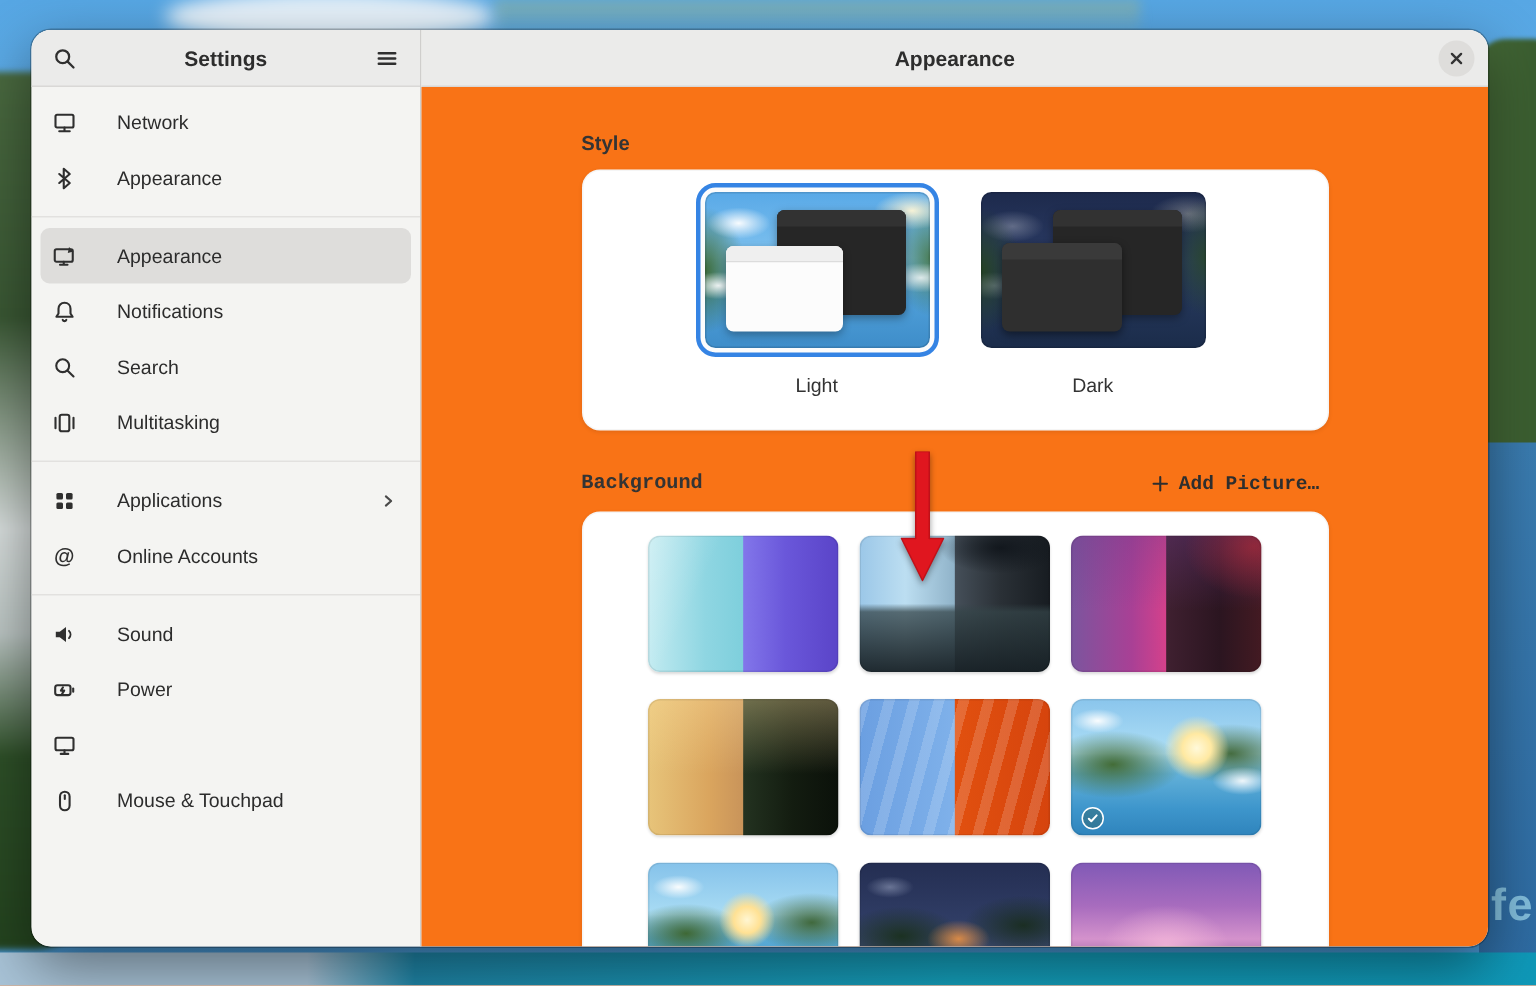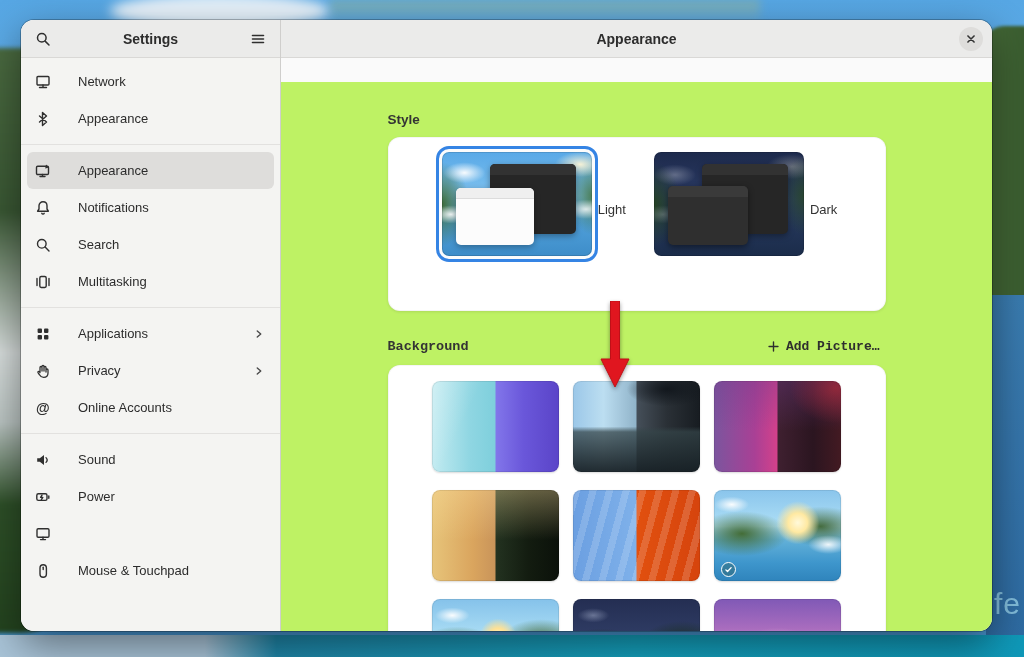--- a/index.html
+++ b/index.html
@@ -15,21 +15,21 @@
     background:linear-gradient(180deg,rgba(150,182,152,.65),rgba(150,182,152,0)); filter:blur(4px); }
   .dt-hill-left{ position:absolute; left:-42px; top:48px; width:108px; height:585px; border-radius:0 44px 44px 0;
     background:linear-gradient(180deg,#4a6a40 0%,#3a5834 28%,#d9dfde 52%,#bcc6c4 64%,#2e5028 78%,#24441f 100%);
     filter:blur(2px); }
   .dt-cactus{ position:absolute; left:984px; top:26px; width:58px; height:282px; border-radius:20px;
     background:linear-gradient(90deg,#466b38,#35572c); filter:blur(1.5px); }
   .dt-water-right{ position:absolute; left:986px; top:295px; width:40px; height:345px;
     background:linear-gradient(180deg,#3a7cb0,#2e6ba2); }
   .dt-bottom-strip{ position:absolute; left:0; bottom:0; width:1024px; height:22px;
     background:linear-gradient(90deg,#a9c4d8 0%,#a9c4d8 20%,#1f86a8 27%,#14a0bc 62%,#0f98b8 100%); }
-  .dt-watermark{ position:absolute; left:994px; top:587px; font-size:30px; font-weight:normal;
+  .dt-watermark{ position:absolute; left:994px; top:587px; font-size:30px; font-weight:bold;
     color:rgba(140,198,226,.9); letter-spacing:1px; }
 
   
   .window{ position:absolute; left:21px; top:20px; width:971px; height:611px;
     border-radius:13px; overflow:hidden; display:flex;
     box-shadow:0 14px 40px rgba(0,0,0,.45), 0 0 0 1px rgba(0,0,0,.25); background:#fafafa; }
 
   
   .sidebar{ width:260px; background:#f4f4f2; border-right:1px solid #cfcecc; display:flex; flex-direction:column; }
   .sidebar-header{ height:38px; background:#ebebea; border-bottom:1px solid #d9d8d6;
@@ -46,29 +46,29 @@
   .si-chevron{ color:#4a4a4a; display:flex; }
   .side-sep{ height:1px; background:#e2e1df; margin:7px 0; }
 
   
   .main{ flex:1; display:flex; flex-direction:column; min-width:0; }
   .main-header{ height:38px; background:#ebebea; border-bottom:1px solid #d9d8d6;
     position:relative; display:flex; align-items:center; justify-content:center; flex:none; }
   .mh-title{ font-weight:bold; font-size:14px; color:#2d2d2d; }
   .close-btn{ position:absolute; right:9px; top:7px; width:24px; height:24px; border:none; border-radius:50%;
     background:#dedddb; color:#333; display:flex; align-items:center; justify-content:center; cursor:pointer; }
-  .content{ flex:1; background:#bef264; overflow:hidden; padding-top:30px;margin-top:24px; }
+  .content{ flex:1; background:#f97316; overflow:hidden; padding-top:30px; }
   .col{ width:498px; margin:0 auto; }
   .section-label{ font-weight:bold; font-size:13.5px; color:#343434; margin-bottom:10px; }
 
   
   .style-card{ background:#fff; border-radius:12px; height:174px;
     box-shadow:0 1px 3px rgba(0,0,0,.1), inset 0 0 0 1px rgba(0,0,0,.04);
     display:flex; justify-content:center; align-items:flex-start; gap:22px; padding-top:9px; }
-  .theme-option{ display:flex; flex-direction:row; align-items:center; cursor:pointer; }
+  .theme-option{ display:flex; flex-direction:column; align-items:center; cursor:pointer; }
   .ring{ border:3px solid transparent; padding:3px; border-radius:13px; }
   .theme-option.selected .ring{ border-color:#3584e4; background:#fcfcfc; }
   .theme-thumb{ width:150px; height:104px; border-radius:7px; position:relative; overflow:hidden;
     box-shadow:inset 0 0 0 1px rgba(0,0,0,.12); }
   .tw{ position:absolute; border-radius:5px; }
   .tw-bar{ position:absolute; top:0; left:0; right:0; height:11px; border-radius:5px 5px 0 0; }
   .tw-back{ right:16px; top:12px; width:86px; height:70px; background:#262626; box-shadow:0 2px 6px rgba(0,0,0,.35); }
   .tw-back .tw-bar{ background:#323232; }
   .tw-front-light{ left:14px; top:36px; width:78px; height:57px; background:#fcfcfc; box-shadow:0 2px 6px rgba(0,0,0,.3); }
   .tw-front-light .tw-bar{ background:#efefef; border-bottom:1px solid #dcdcdc; }
@@ -207,33 +207,20 @@
               </svg>
             </span>
           <span class="si-label">Applications</span>
           <span class="si-chevron">
               <svg width="14" height="14" viewBox="0 0 16 16" fill="none" stroke="currentColor" stroke-width="1.6" stroke-linecap="round" stroke-linejoin="round">
                 <path d="M6 4.5 10 8l-4 3.5"></path>
               </svg>
             </span>
         </div>
 
-        <div class="side-item">
-          <span class="si-icon">
-              <svg width="16" height="16" viewBox="0 0 16 16" fill="none" stroke="currentColor" stroke-width="1.3" stroke-linecap="round" stroke-linejoin="round">
-                <path d="M5 9V4.5a1 1 0 0 1 2 0V8m0-4.5a1 1 0 0 1 2 0V8m0-3.5a1 1 0 0 1 2 0V9m0-2a1 1 0 0 1 2 0v3c0 2.6-1.8 4.4-4.4 4.4-2 0-3.2-.9-4.1-2.6L3 9.6c-.4-.8.7-1.6 1.3-.9L5 9.5"></path>
-              </svg>
-            </span>
-          <span class="si-label">Privacy</span>
-          <span class="si-chevron">
-              <svg width="14" height="14" viewBox="0 0 16 16" fill="none" stroke="currentColor" stroke-width="1.6" stroke-linecap="round" stroke-linejoin="round">
-                <path d="M6 4.5 10 8l-4 3.5"></path>
-              </svg>
-            </span>
-        </div>
 
         <div class="side-item">
           <span class="si-icon">
               <svg width="16" height="16" viewBox="0 0 16 16" fill="currentColor">
                 <text x="1" y="12.5" font-size="14" font-weight="bold" font-family="Liberation Sans, sans-serif">@</text>
               </svg>
             </span>
           <span class="si-label">Online Accounts</span>
         </div>
 

